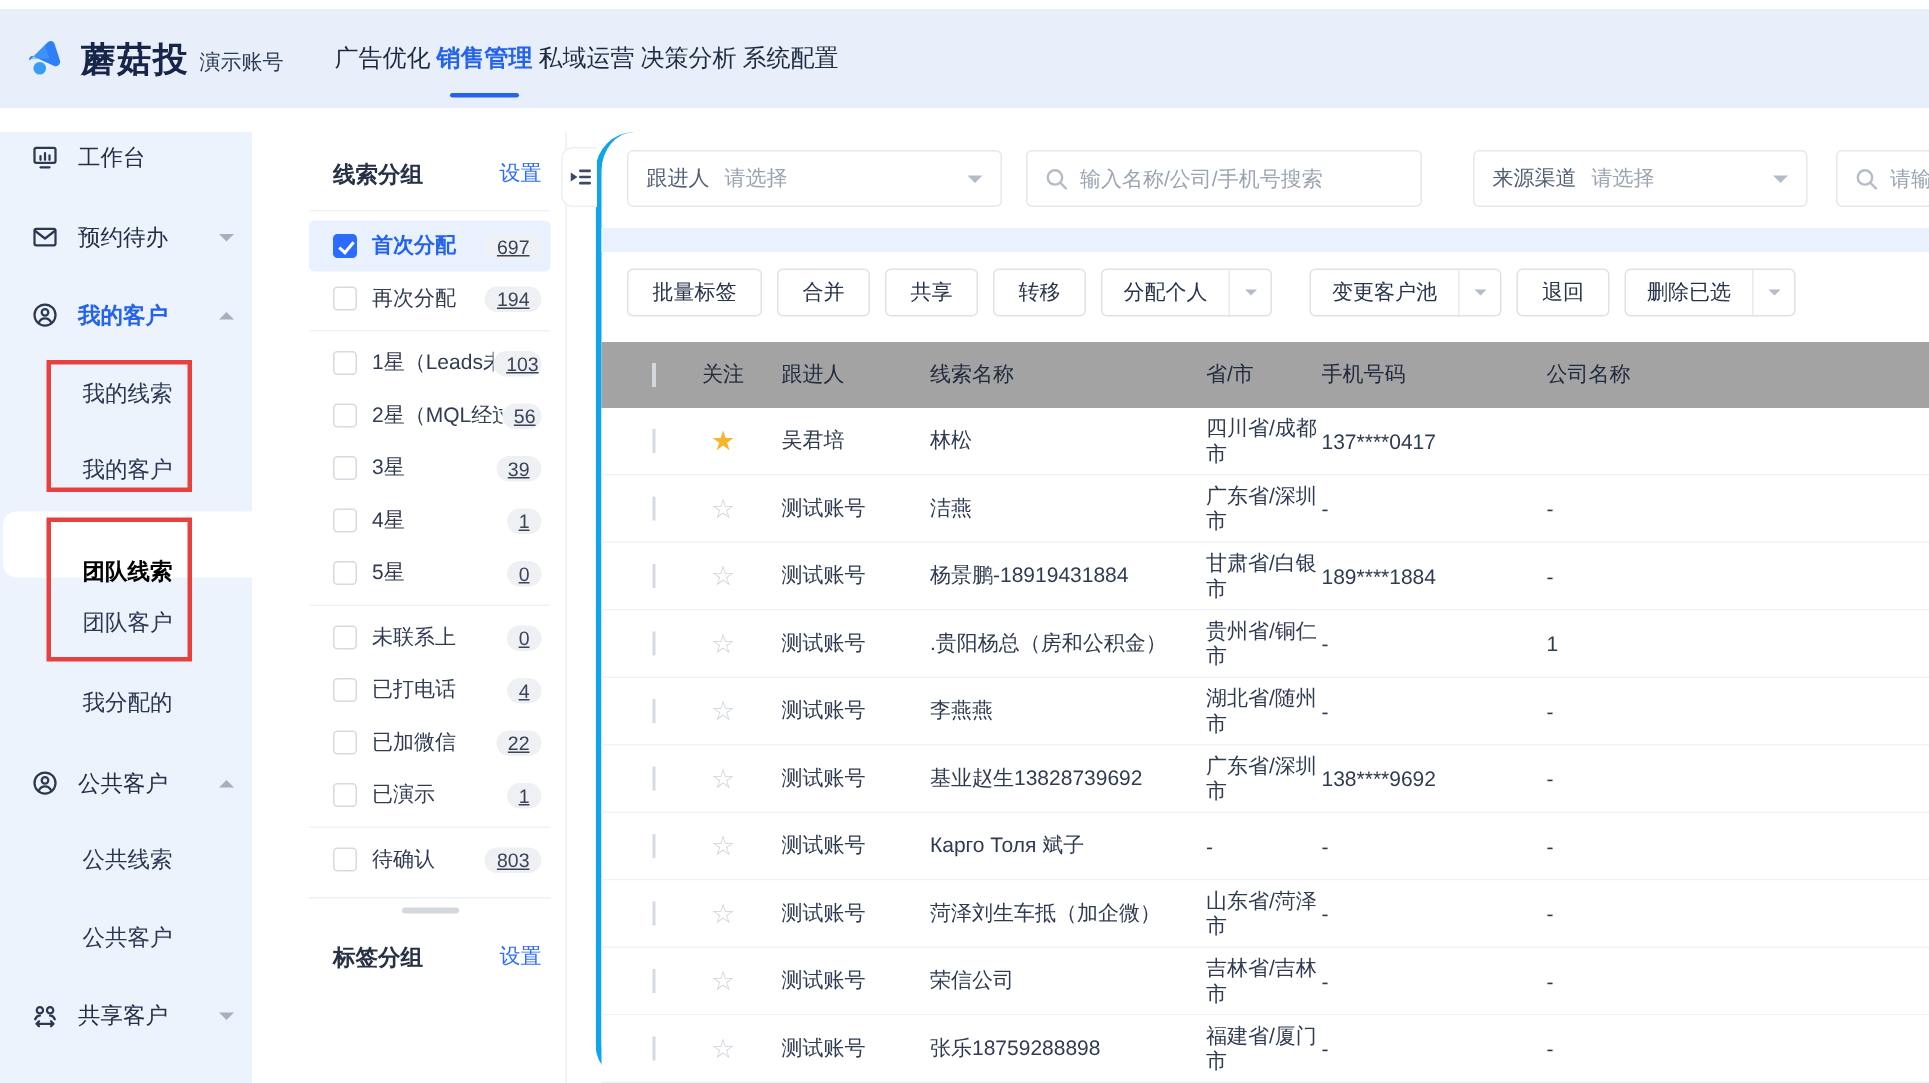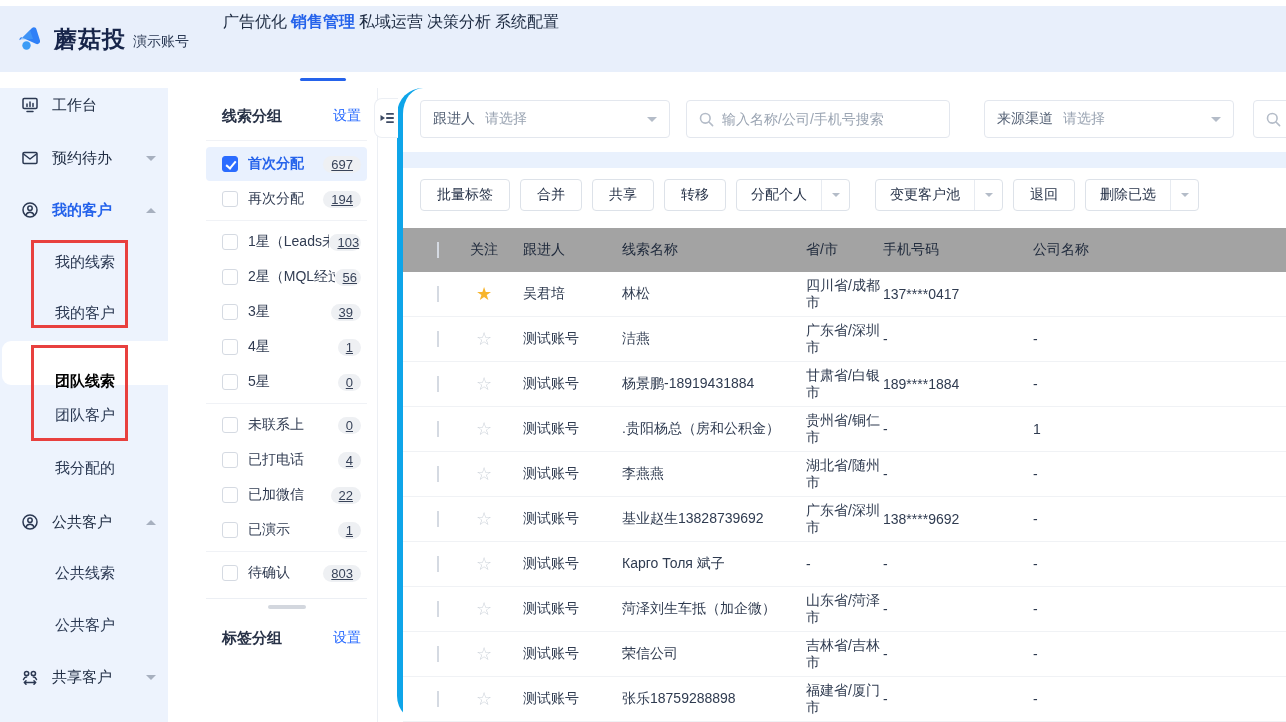--- a/index.html
+++ b/index.html
@@ -4,21 +4,21 @@
 <style>
   * { margin:0; padding:0; box-sizing:border-box; }
   html,body { width:1286px; height:722px; }
   body {
     position:relative; overflow:hidden; background:#ffffff;
     font-family:"Liberation Sans","DejaVu Sans",sans-serif;
     color:#2c3a52; -webkit-font-smoothing:antialiased;
   }
 
   
-  .topbar{position:absolute;top:6px;left:0;right:0;height:66px;background:#e8effb;display:flex;padding-left:16px;}
+  .topbar{position:absolute;top:6px;left:0;right:0;height:66px;background:#e8effb;display:flex;align-items:center;padding-left:16px;}
   .brand{display:flex;align-items:center;}
   .brand svg{width:30px;height:30px;}
   .brand-name{font-size:23px;font-weight:700;color:#17254a;margin-left:8px;letter-spacing:1px;}
   .brand-sub{font-size:14px;color:#2b3a55;margin-left:7px;margin-top:6px;}
   .nav-tabs{display:flex;margin-left:32px;}
   .tab{position:relative;font-size:16px;color:#1d2b42;font-weight:500;cursor:pointer;padding:6px 2px;}
   .tab.active{color:#2563eb;font-weight:700;}
   .tab .u{display:none;}
   .tab.active .u{display:block;position:absolute;left:50%;transform:translateX(-50%);bottom:-9px;width:46px;height:3px;border-radius:2px;background:#2563eb;}
 
@@ -61,21 +61,21 @@
   .cb.cbon::after{content:"";position:absolute;left:5px;top:2px;width:4px;height:8px;border:solid #fff;border-width:0 2px 2px 0;transform:rotate(40deg);}
   .drag-line{height:1px;background:#eceff4;margin-top:8px;}
   .drag-handle{width:38px;height:4px;border-radius:2px;background:#d3d7de;margin:6px auto 0 auto;}
   .gp-tag-row{margin-top:16px;}
 
   
   .collapse-tab{position:absolute;left:374px;top:98px;width:24px;height:40px;background:#fff;border:1px solid #eceff4;border-right:none;border-radius:8px 0 0 8px;display:flex;align-items:center;justify-content:center;cursor:pointer;z-index:5;}
   .collapse-tab svg{width:14px;height:12px;}
 
   
-  .main{position:absolute;left:397px;top:88px;right:0;bottom:0;background:#fff;border-left:6px solid #0ea5e9;border-radius:26px;}
+  .main{position:absolute;left:397px;top:88px;right:0;bottom:0;background:#fff;border-left:4px solid #0ea5e9;border-radius:26px;}
   .filters{position:absolute;top:12px;left:17px;display:flex;align-items:center;}
   .f-select,.f-search{height:38px;border:1px solid #e3e7ee;border-radius:4px;background:#fff;display:flex;align-items:center;padding:0 12px;}
   .f-label{font-size:14px;color:#525f73;white-space:nowrap;}
   .f-ph{font-size:14px;color:#9aa4b2;margin-left:10px;white-space:nowrap;}
   .f-caret{margin-left:auto;width:0;height:0;border:5px solid transparent;border-top-color:#b4bcc8;margin-top:5px;}
   .f-search svg{width:15px;height:15px;flex:0 0 15px;margin-right:8px;}
   .f-search input{border:none;outline:none;font-size:14px;color:#39445a;width:100%;background:transparent;font-family:inherit;}
   .f-search input::placeholder{color:#9aa4b2;}
   .blue-strip{position:absolute;top:64px;left:0;right:0;height:16px;background:#e9f1fd;}
 
@@ -304,21 +304,21 @@
       <span class="f-ph">请选择</span>
       <span class="f-caret"></span>
     </div>
     <div class="f-search" style="width:264px;margin-left:16px">
       <svg viewBox="0 0 15 15">
         <circle cx="6.3" cy="6.3" r="4.8" fill="none" stroke="#b4bcc8" stroke-width="1.6"></circle>
         <line x1="10" y1="10" x2="13.6" y2="13.6" stroke="#b4bcc8" stroke-width="1.6" stroke-linecap="round"></line>
       </svg>
       <input placeholder="输入名称/公司/手机号搜索" style="">
     </div>
-    <div class="f-select" style="width:250px;margin-left:34px">
+    <div class="f-select" style="width:223px;margin-left:34px">
       <span class="f-label">来源渠道</span>
       <span class="f-ph">请选择</span>
       <span class="f-caret"></span>
     </div>
     <div class="f-search" style="width:160px;margin-left:19px">
       <svg viewBox="0 0 15 15">
         <circle cx="6.3" cy="6.3" r="4.8" fill="none" stroke="#b4bcc8" stroke-width="1.6"></circle>
         <line x1="10" y1="10" x2="13.6" y2="13.6" stroke="#b4bcc8" stroke-width="1.6" stroke-linecap="round"></line>
       </svg>
       <input placeholder="请输入公司" style="">

